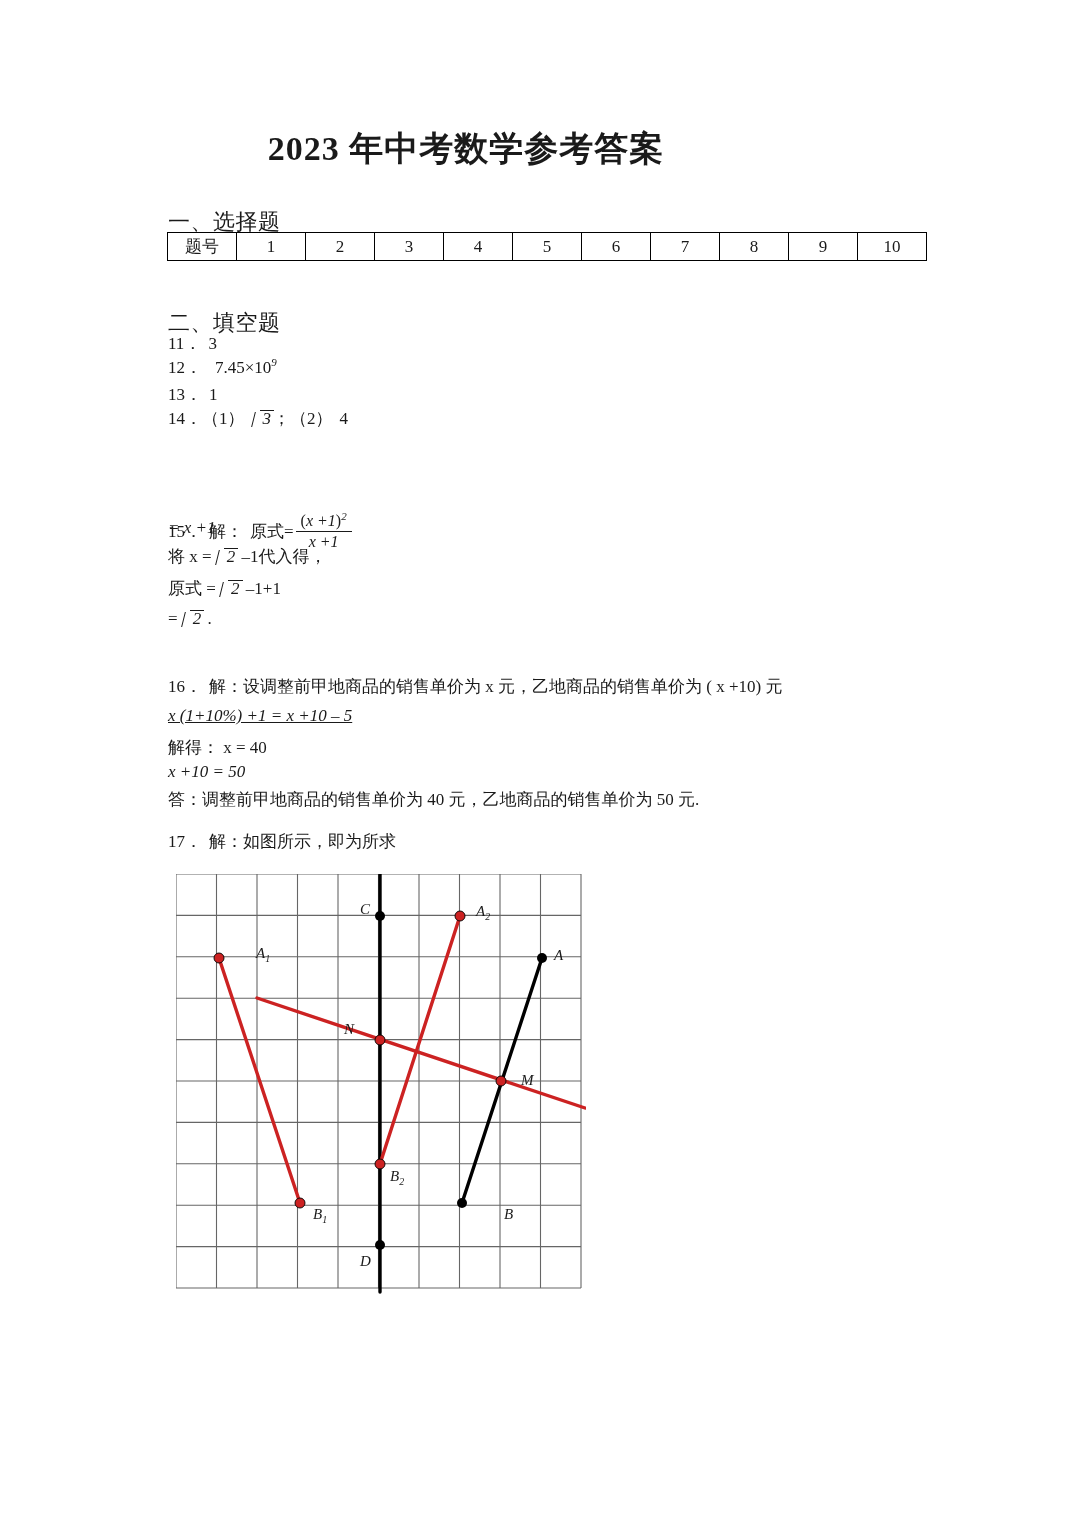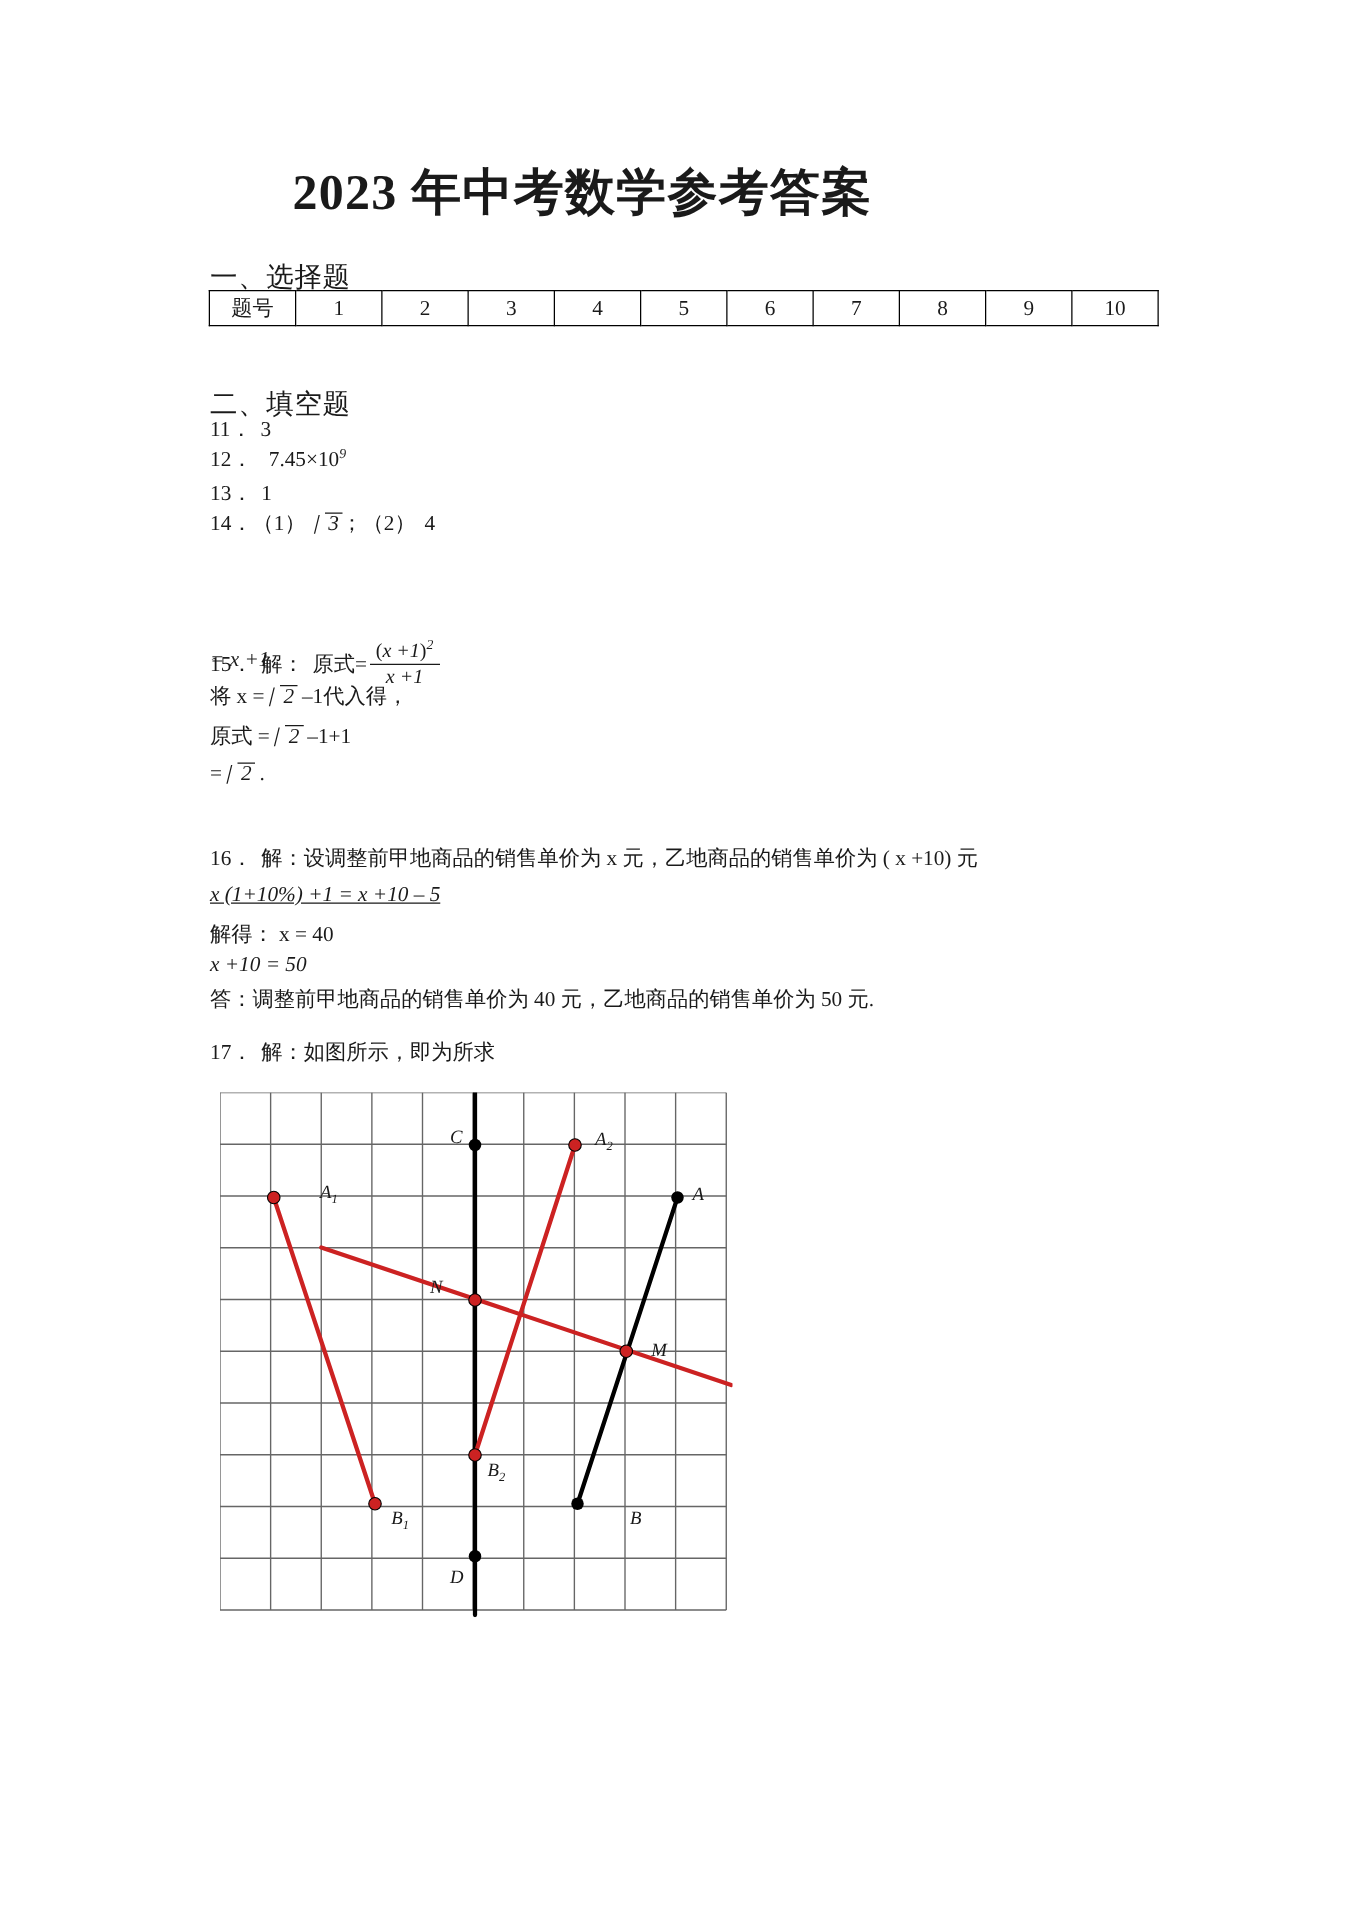--- a/index.html
+++ b/index.html
@@ -21,21 +21,21 @@
     width: 1080px;
     height: 1527px;
   }
 
   
   .doc-title {
     position: absolute;
     left: 0; top: 126px;
     width: 932px;
     text-align: center;
-    font-size: 40px;
+    font-size: 34px;
     font-weight: bold;
     letter-spacing: 1px;
     font-family: "Liberation Serif", "DejaVu Serif", serif;
   }
 
   
   .section-head {
     position: absolute;
     font-size: 22px;
     letter-spacing: 0.5px;

